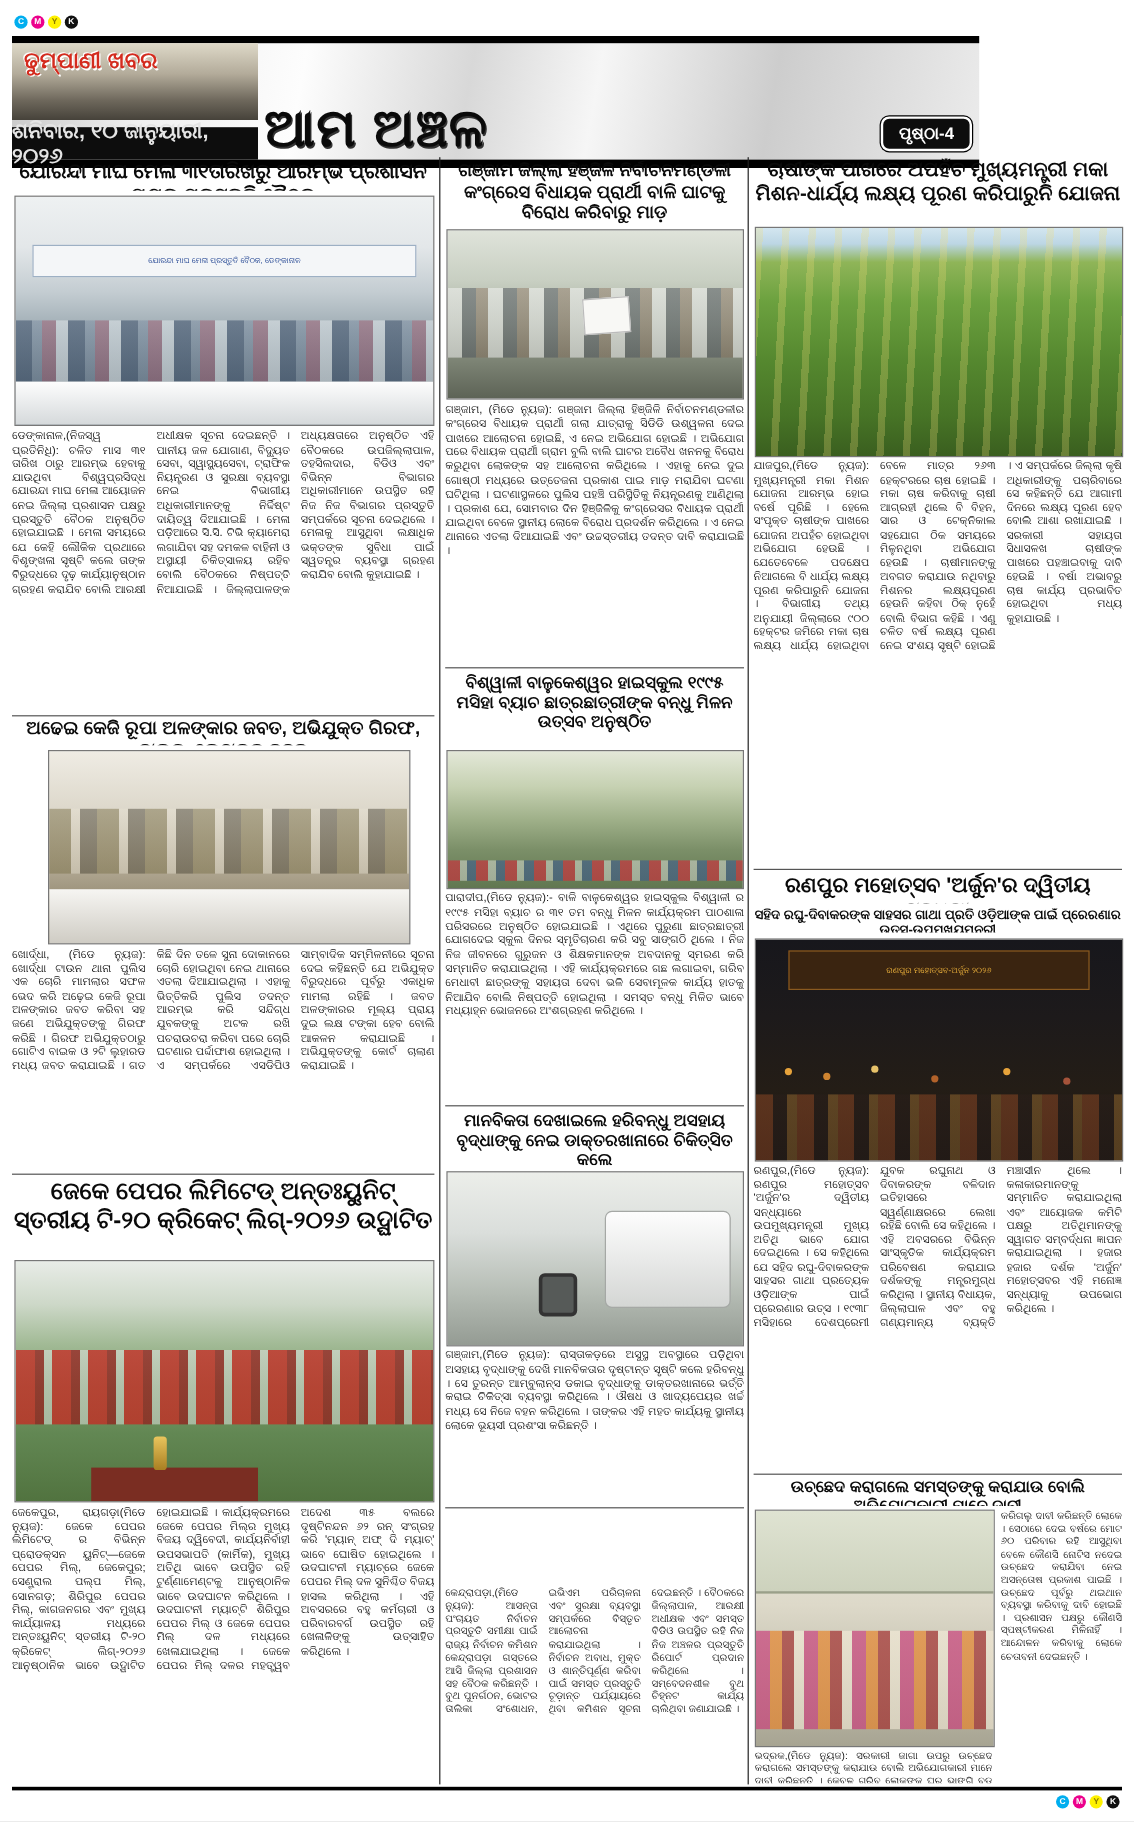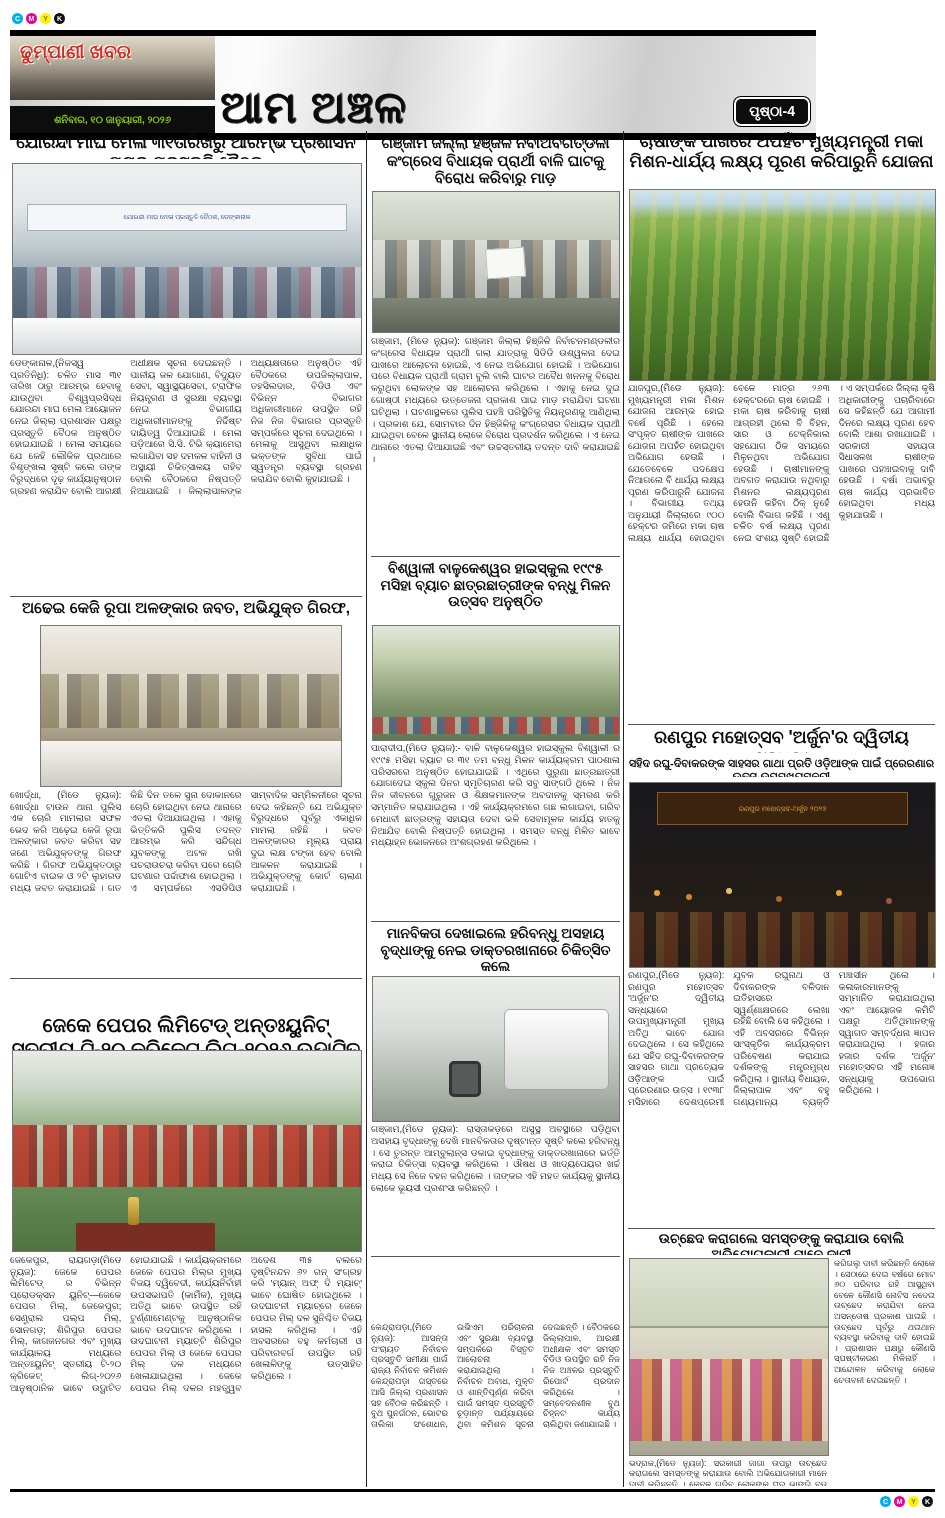--- a/index.html
+++ b/index.html
@@ -20,21 +20,21 @@
   
   .masthead{position:absolute;left:10px;top:30px;width:806px;height:97px;
      border-top:6px solid #000;border-bottom:7px solid #000;
      background:linear-gradient(100deg,#c7c7c7 0%,#efefef 14%,#fdfdfd 30%,#d8d8d8 47%,
         #f6f6f6 60%,#cdcdcd 78%,#ebebeb 100%)}
   .mast-logo{position:absolute;left:0;top:0;width:205px;height:64px;
      background:linear-gradient(#ded9c8 0%,#b3ab9a 40%,#6d675b 75%,#46423a 100%)}
   .logo-text{position:absolute;left:10px;top:5px;font-size:19px;font-weight:bold;
      color:#d42b1e;text-shadow:1px 1px 0 #fff,-1px -1px 0 #fff}
   .mast-date{position:absolute;left:0;bottom:0;width:205px;height:27px;background:#0d0d0d;
-     color:#84cc16;font-size:10px;font-weight:bold;display:flex;align-items:center;justify-content:center}
+     color:#e5e5e5;font-size:18px;font-weight:bold;display:flex;align-items:center;justify-content:center}
   .mast-title{position:absolute;left:210px;width:500px;bottom:0;
      font-size:44px;font-weight:bold;letter-spacing:1px;color:#0a0a0a;text-shadow:1px 1px 0 #333}
   .page-badge{position:absolute;right:6px;bottom:7px;background:#0d0d0d;color:#fff;
      font-size:14px;font-weight:bold;padding:4px 13px;border-radius:7px;
      border:2px solid #fff;box-shadow:0 0 0 1px #000}
 
   
   .vrule{position:absolute;width:1px;background:#222}
   .hrule{position:absolute;height:1px;background:#555}
   .botrule{position:absolute;left:10px;top:1489px;width:925px;height:3px;background:#000}
@@ -139,31 +139,31 @@
 
   <div class="photo ph-police" style="left:40px;top:625px;width:300px;height:160px">
     <div class="ph-uniform"></div>
     <div class="ph-desk"></div>
   </div>
 
   <div class="abs body-text cols3" style="left:10px;top:790px;width:352px;height:186px;font-size:9.3px;line-height:11.6px">ଖୋର୍ଦ୍ଧା, (ମିଡେ ନ୍ୟୁଜ): ଖୋର୍ଦ୍ଧା ଟାଉନ ଥାନା ପୁଲିସ ଏକ ଚୋରି ମାମଲାର ସଫଳ ଭେଦ କରି ଅଢ଼େଇ କେଜି ରୂପା ଅଳଙ୍କାର ଜବତ କରିବା ସହ ଜଣେ ଅଭିଯୁକ୍ତଙ୍କୁ ଗିରଫ କରିଛି । ଗିରଫ ଅଭିଯୁକ୍ତଠାରୁ ଗୋଟିଏ ବାଇକ ଓ ୨ଟି ଲୁହାରଡ ମଧ୍ୟ ଜବତ କରାଯାଇଛି । ଗତ କିଛି ଦିନ ତଳେ ସୁନା ଦୋକାନରେ ଚୋରି ହୋଇଥିବା ନେଇ ଥାନାରେ ଏତଲା ଦିଆଯାଇଥିଲା । ଏହାକୁ ଭିତ୍ତିକରି ପୁଲିସ ତଦନ୍ତ ଆରମ୍ଭ କରି ସନ୍ଦିଗ୍ଧ ଯୁବକଙ୍କୁ ଅଟକ ରଖି ପଚରାଉଚରା କରିବା ପରେ ଚୋରି ଘଟଣାର ପର୍ଦ୍ଦାଫାଶ ହୋଇଥିଲା । ଏ ସମ୍ପର୍କରେ ଏସଡିପିଓ ସାମ୍ବାଦିକ ସମ୍ମିଳନୀରେ ସୂଚନା ଦେଇ କହିଛନ୍ତି ଯେ ଅଭିଯୁକ୍ତ ବିରୁଦ୍ଧରେ ପୂର୍ବରୁ ଏକାଧିକ ମାମଲା ରହିଛି । ଜବତ ଅଳଙ୍କାରର ମୂଲ୍ୟ ପ୍ରାୟ ଦୁଇ ଲକ୍ଷ ଟଙ୍କା ହେବ ବୋଲି ଆକଳନ କରାଯାଇଛି । ଅଭିଯୁକ୍ତଙ୍କୁ କୋର୍ଟ ଚାଲାଣ କରାଯାଇଛି ।</div>
 
   <div class="hrule" style="left:10px;top:978px;width:352px"></div>
 
-  <div class="abs headline" style="left:10px;top:1014px;width:352px;height:62px;font-size:20px">ଜେକେ ପେପର ଲିମିଟେଡ୍ ଅନ୍ତଃୟୁନିଟ୍ ସ୍ତରୀୟ ଟି-୨୦ କ୍ରିକେଟ୍ ଲିଗ୍-୨୦୨୬ ଉଦ୍ଘାଟିତ</div>
+  <div class="abs headline" style="left:10px;top:982px;width:352px;height:62px;font-size:20px">ଜେକେ ପେପର ଲିମିଟେଡ୍ ଅନ୍ତଃୟୁନିଟ୍ ସ୍ତରୀୟ ଟି-୨୦ କ୍ରିକେଟ୍ ଲିଗ୍-୨୦୨୬ ଉଦ୍ଘାଟିତ</div>
 
   <div class="photo ph-cricket" style="left:12px;top:1050px;width:348px;height:200px">
     <div class="ph-shirts"></div>
     <div class="ph-table"></div>
     <div class="ph-trophy"></div>
   </div>
 
   <div class="abs body-text cols3" style="left:10px;top:1255px;width:352px;height:250px;font-size:9.3px;line-height:11.6px">ଜେକେପୁର, ରାୟଗଡ଼ା(ମିଡେ ନ୍ୟୁଜ): ଜେକେ ପେପର ଲିମିଟେଡ୍ ର ବିଭିନ୍ନ ପ୍ରୋଡକ୍ସନ ୟୁନିଟ୍—ଜେକେ ପେପର ମିଲ୍, ଜେକେପୁର; ସେଣ୍ଟ୍ରାଲ ପଲ୍ପ ମିଲ୍, ସୋନଗଡ଼; ଶିରିପୁର ପେପର ମିଲ୍, କାଗଜନଗର ଏବଂ ମୁଖ୍ୟ କାର୍ଯ୍ୟାଳୟ ମଧ୍ୟରେ ଅନ୍ତଃୟୁନିଟ୍ ସ୍ତରୀୟ ଟି-୨୦ କ୍ରିକେଟ୍ ଲିଗ୍-୨୦୨୬ ଆନୁଷ୍ଠାନିକ ଭାବେ ଉଦ୍ଘାଟିତ ହୋଇଯାଇଛି । କାର୍ଯ୍ୟକ୍ରମରେ ଜେକେ ପେପର ମିଲ୍ର ମୁଖ୍ୟ ବିଜୟ ଦ୍ୱିବେଦୀ, କାର୍ଯ୍ୟନିର୍ବାହୀ ଉପସଭାପତି (କାର୍ମିକ), ମୁଖ୍ୟ ଅତିଥି ଭାବେ ଉପସ୍ଥିତ ରହି ଟୁର୍ଣ୍ଣାମେଣ୍ଟକୁ ଆନୁଷ୍ଠାନିକ ଭାବେ ଉଦଘାଟନ କରିଥିଲେ । ଉଦଘାଟନୀ ମ୍ୟାଚ୍‌ଟି ଶିରିପୁର ପେପର ମିଲ୍ ଓ ଜେକେ ପେପର ମିଲ୍ ଦଳ ମଧ୍ୟରେ ଖେଳାଯାଇଥିଲା । ଜେକେ ପେପର ମିଲ୍ ଦଳର ମହତ୍ତ୍ୱବ ଅଦେଶ ୩୫ ବଲରେ ଦୃଷ୍ଟିନନ୍ଦନ ୬୨ ରନ୍ ସଂଗ୍ରହ କରି 'ମ୍ୟାନ୍ ଅଫ୍ ଦି ମ୍ୟାଚ୍' ଭାବେ ଘୋଷିତ ହୋଇଥିଲେ । ଉଦଘାଟନୀ ମ୍ୟାଚ୍‌ରେ ଜେକେ ପେପର ମିଲ୍ ଦଳ ସୁନିଶ୍ଚିତ ବିଜୟ ହାସଲ କରିଥିଲା । ଏହି ଅବସରରେ ବହୁ କର୍ମଚାରୀ ଓ ପରିବାରବର୍ଗ ଉପସ୍ଥିତ ରହି ଖେଳାଳିଙ୍କୁ ଉତ୍ସାହିତ କରିଥିଲେ ।</div>
 
-  <div class="abs headline" style="left:371px;top:134px;width:249px;height:52px;font-size:15px">ଗଞ୍ଜାମ ଜିଲ୍ଲା ହିଞ୍ଜିଳି ନିର୍ବାଅବଗତ୍ଡଳୀ କଂଗ୍ରେସ ବିଧାୟକ ପ୍ରାର୍ଥୀ ବାଳି ଘାଟକୁ ବିରୋଧ କରିବାରୁ ମାଡ଼</div>
+  <div class="abs headline" style="left:371px;top:134px;width:249px;height:52px;font-size:15px">ଗଞ୍ଜାମ ଜିଲ୍ଲା ହିଞ୍ଜିଳି ନିର୍ବାଚନମଣ୍ଡଳୀ କଂଗ୍ରେସ ବିଧାୟକ ପ୍ରାର୍ଥୀ ବାଳି ଘାଟକୁ ବିରୋଧ କରିବାରୁ ମାଡ଼</div>
 
   <div class="photo ph-congress" style="left:372px;top:191px;width:246px;height:140px">
     <div class="ph-figband"></div>
     <div class="ph-paper"></div>
   </div>
 
   <div class="abs body-text" style="left:371px;top:336px;width:249px;height:218px;font-size:9.3px;line-height:11.8px">ଗଞ୍ଜାମ, (ମିଡେ ନ୍ୟୁଜ): ଗଞ୍ଜାମ ଜିଲ୍ଲା ହିଞ୍ଜିଳି ନିର୍ବାଚନମଣ୍ଡଳୀର କଂଗ୍ରେସ ବିଧାୟକ ପ୍ରାର୍ଥୀ ଗଲା ଯାତ୍ରାକୁ ସିଡିଡି ଉଶ୍ୱଳନା ଦେଇ ପାଖରେ ଆଲୋଚନା ହୋଇଛି, ଏ ନେଇ ଅଭିଯୋଗ ହୋଇଛି । ଅଭିଯୋଗ ପରେ ବିଧାୟକ ପ୍ରାର୍ଥୀ ଗ୍ରାମ ବୁଲି ବାଲି ଘାଟର ଅବୈଧ ଖନନକୁ ବିରୋଧ କରୁଥିବା ଲୋକଙ୍କ ସହ ଆଲୋଚନା କରିଥିଲେ । ଏହାକୁ ନେଇ ଦୁଇ ଗୋଷ୍ଠୀ ମଧ୍ୟରେ ଉତ୍ତେଜନା ପ୍ରକାଶ ପାଇ ମାଡ଼ ମରାଯିବା ଘଟଣା ଘଟିଥିଲା । ଘଟଣାସ୍ଥଳରେ ପୁଲିସ ପହଞ୍ଚି ପରିସ୍ଥିତିକୁ ନିୟନ୍ତ୍ରଣକୁ ଆଣିଥିଲା । ପ୍ରକାଶ ଯେ, ସୋମବାର ଦିନ ହିଞ୍ଜିଳିକୁ କଂଗ୍ରେସର ବିଧାୟକ ପ୍ରାର୍ଥୀ ଯାଇଥିବା ବେଳେ ସ୍ଥାନୀୟ ଲୋକେ ବିରୋଧ ପ୍ରଦର୍ଶନ କରିଥିଲେ । ଏ ନେଇ ଥାନାରେ ଏତଲା ଦିଆଯାଇଛି ଏବଂ ଉଚ୍ଚସ୍ତରୀୟ ତଦନ୍ତ ଦାବି କରାଯାଇଛି ।</div>
 
   <div class="hrule" style="left:371px;top:556px;width:249px"></div>
 

